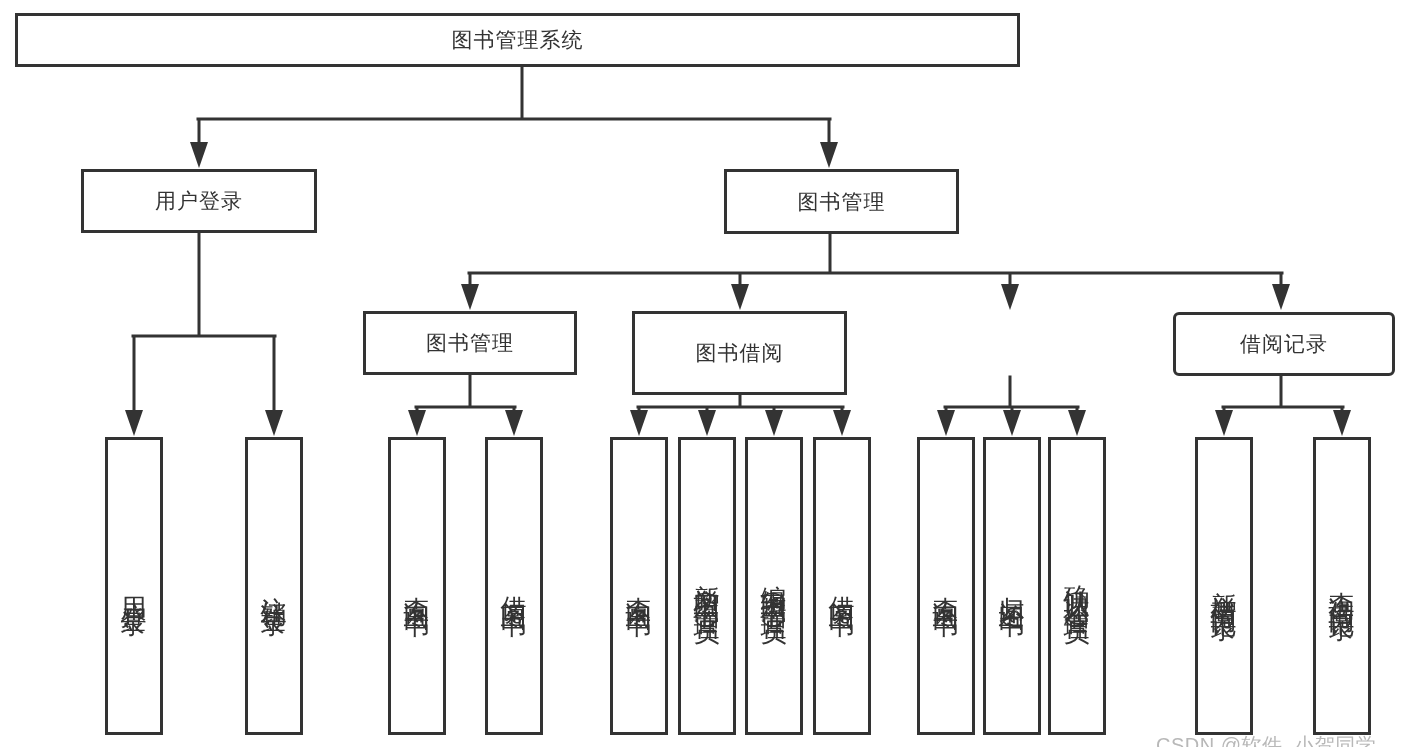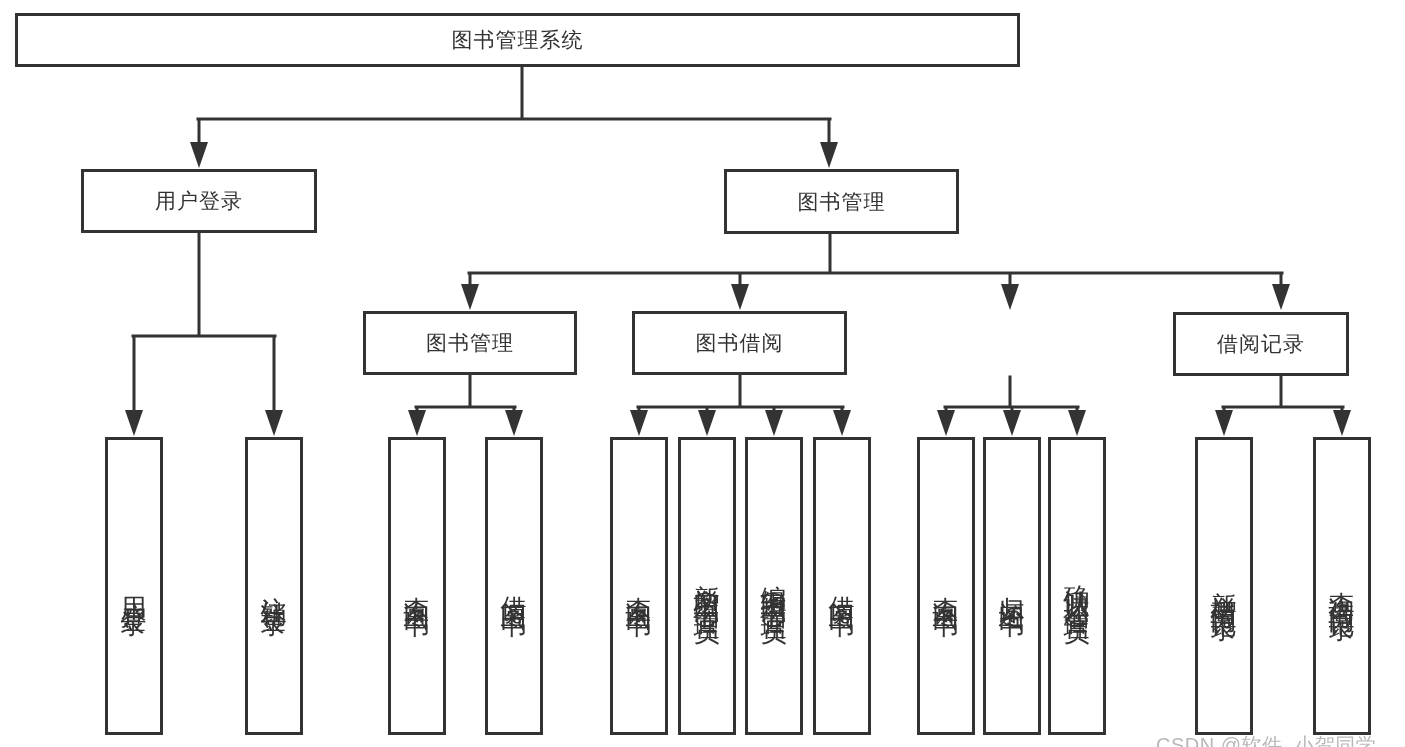--- a/index.html
+++ b/index.html
@@ -96,24 +96,24 @@
   <div class="box h" style="left:81px;top:169px;width:236px;height:64px;">
     <span>用户登录</span>
   </div>
   <div class="box h" style="left:712px;top:169px;width:235px;height:65px;margin-left:12px;">
     <span>图书管理</span>
   </div>
 
   <div class="box h" style="left:363px;top:311px;width:214px;height:64px;">
     <span>图书管理</span>
   </div>
-  <div class="box h" style="left:632px;top:311px;width:215px;height:64px;">
+  <div class="box h" style="left:632px;top:311px;width:215px;height:84px;">
     <span>图书借阅</span>
   </div>
-  <div class="box h" style="left:1173px;top:312px;width:176px;height:64px;">
+  <div class="box h" style="left:1173px;top:312px;width:222px;height:64px;border-radius:6px;">
     <span>借阅记录</span>
   </div>
 
   <div class="box v" style="left:105px;top:437px;width:58px;height:298px;">
     <span class="vtext">用户登录</span>
   </div>
   <div class="box v" style="left:245px;top:437px;width:58px;height:298px;">
     <span class="vtext">注销登录</span>
   </div>
 

